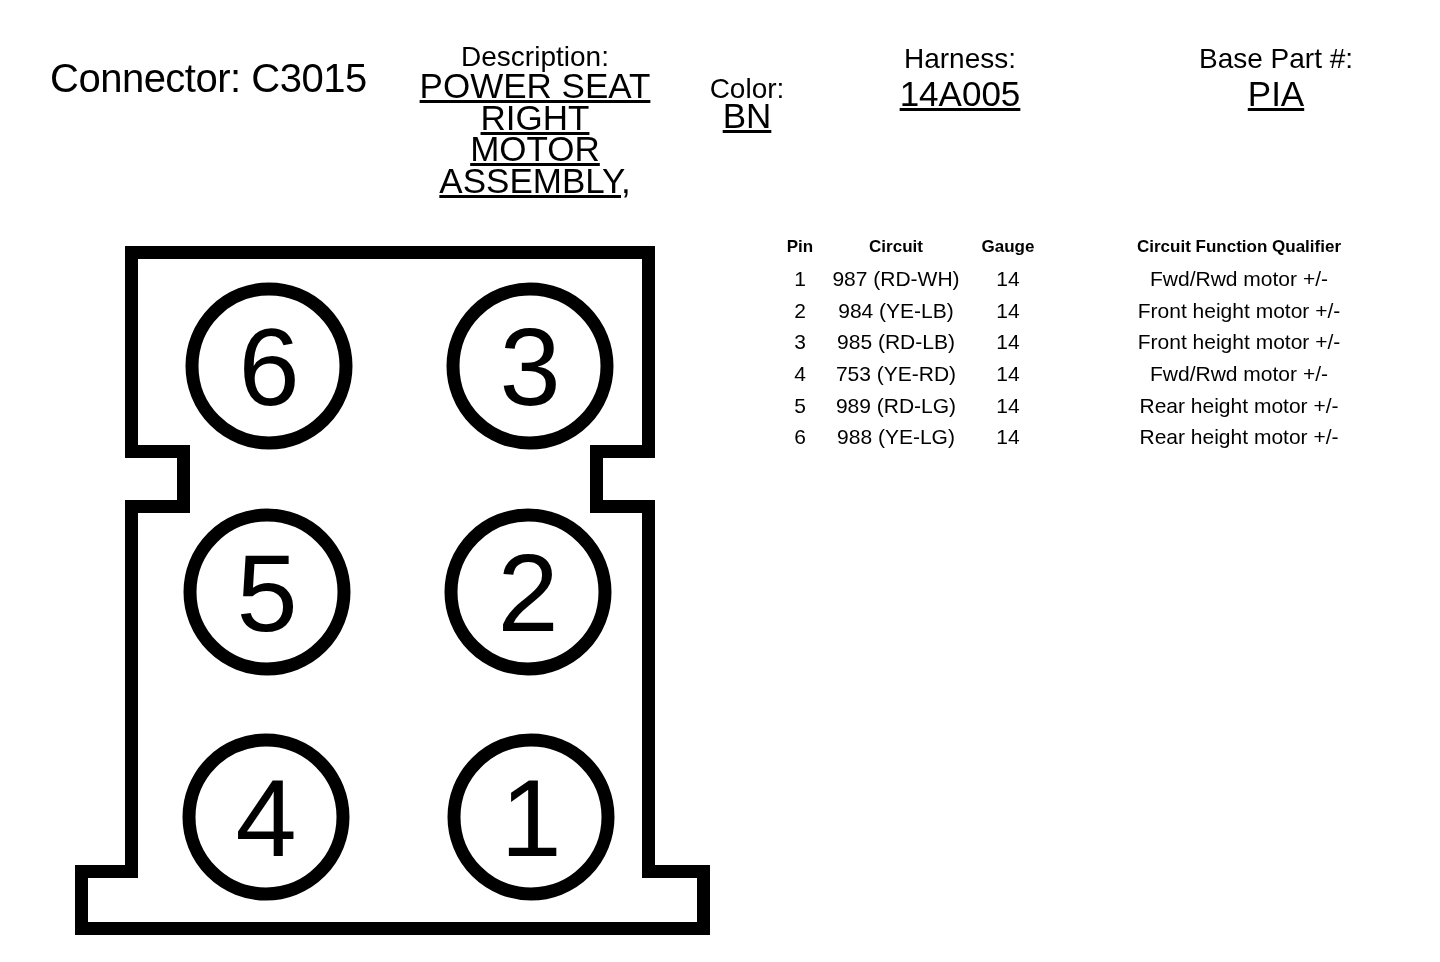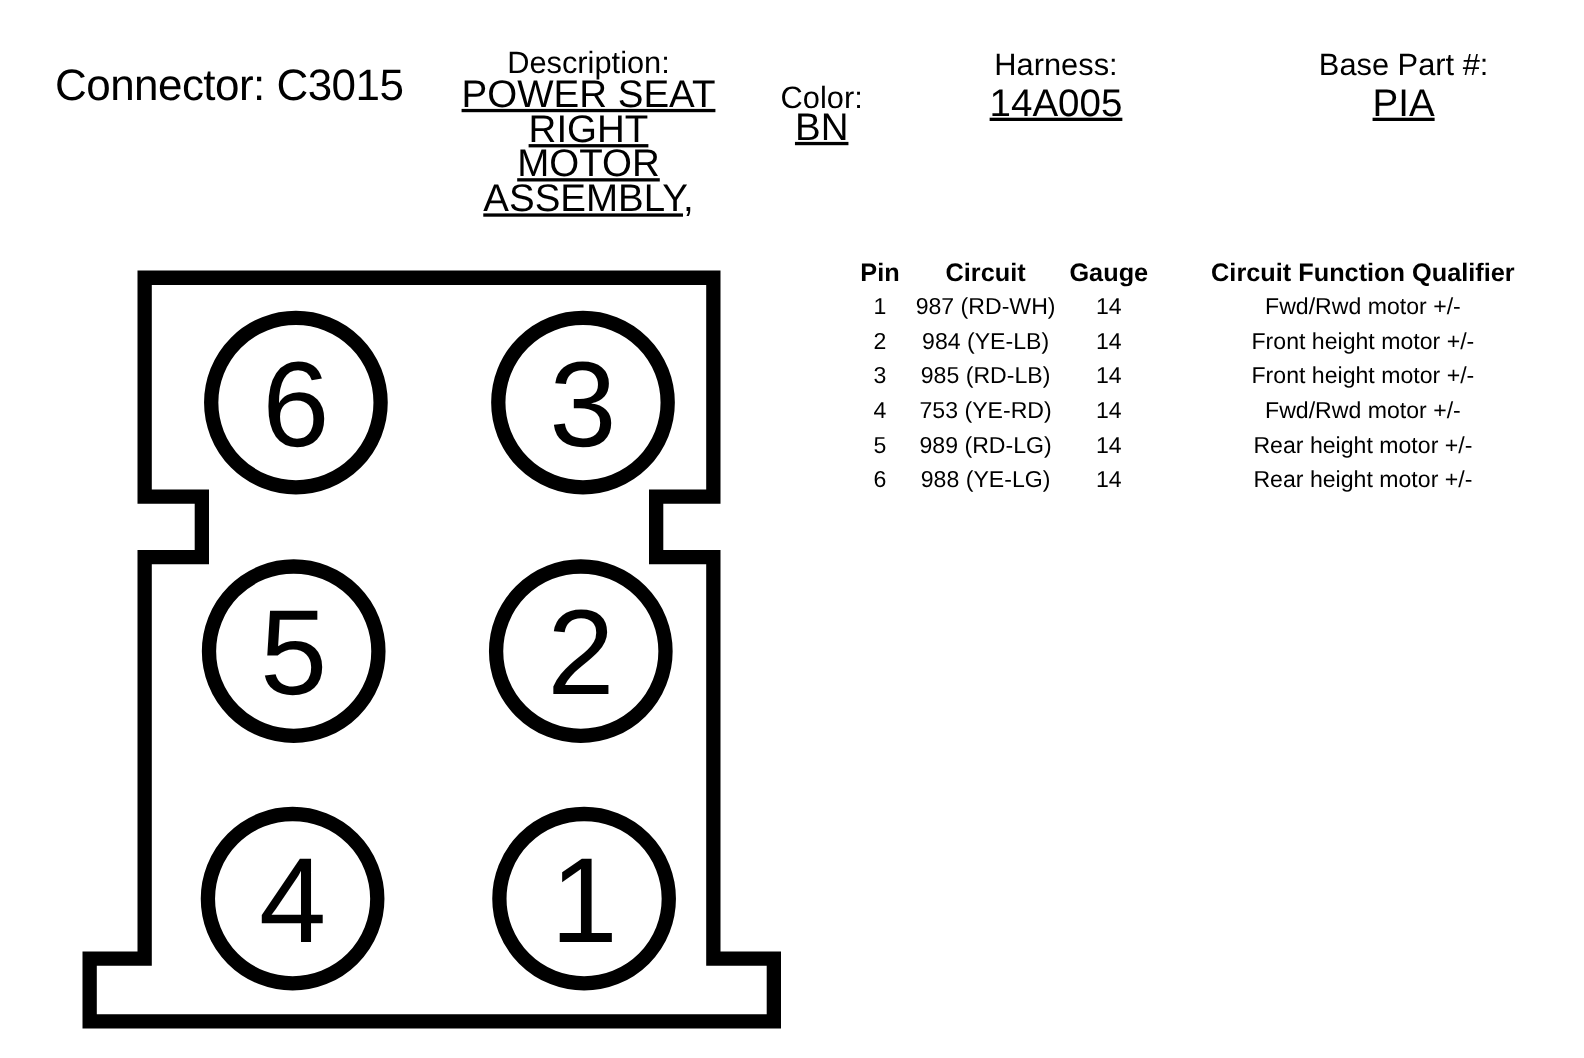--- a/index.html
+++ b/index.html
@@ -38,21 +38,21 @@
   .hv-value { top: 78px; width: 100%; }
 
   
   .pin-table { left: 770px; top: 230px; width: 648px; }
   .tbl-grid {
     display: grid;
     grid-template-columns: 60px 132px 92px 364px;
     align-items: center;
   }
   .tbl-header {
-    font-size: 23px; font-weight: bold; line-height: 28px; height: 33px;
+    font-size: 17px; font-weight: bold; line-height: 28px; height: 33px;
   }
   .tbl-row {
     font-size: 21px; font-weight: normal; line-height: 31.7px; height: 31.7px;
   }
   .cell-c { text-align: center; white-space: nowrap; }
   .cell-l { text-align: center; padding-left: 6px; white-space: nowrap; }
 
   
   .connector-svg { left: 0; top: 0; }
   .outline { fill: none; stroke: #000000; stroke-width: 13; }

